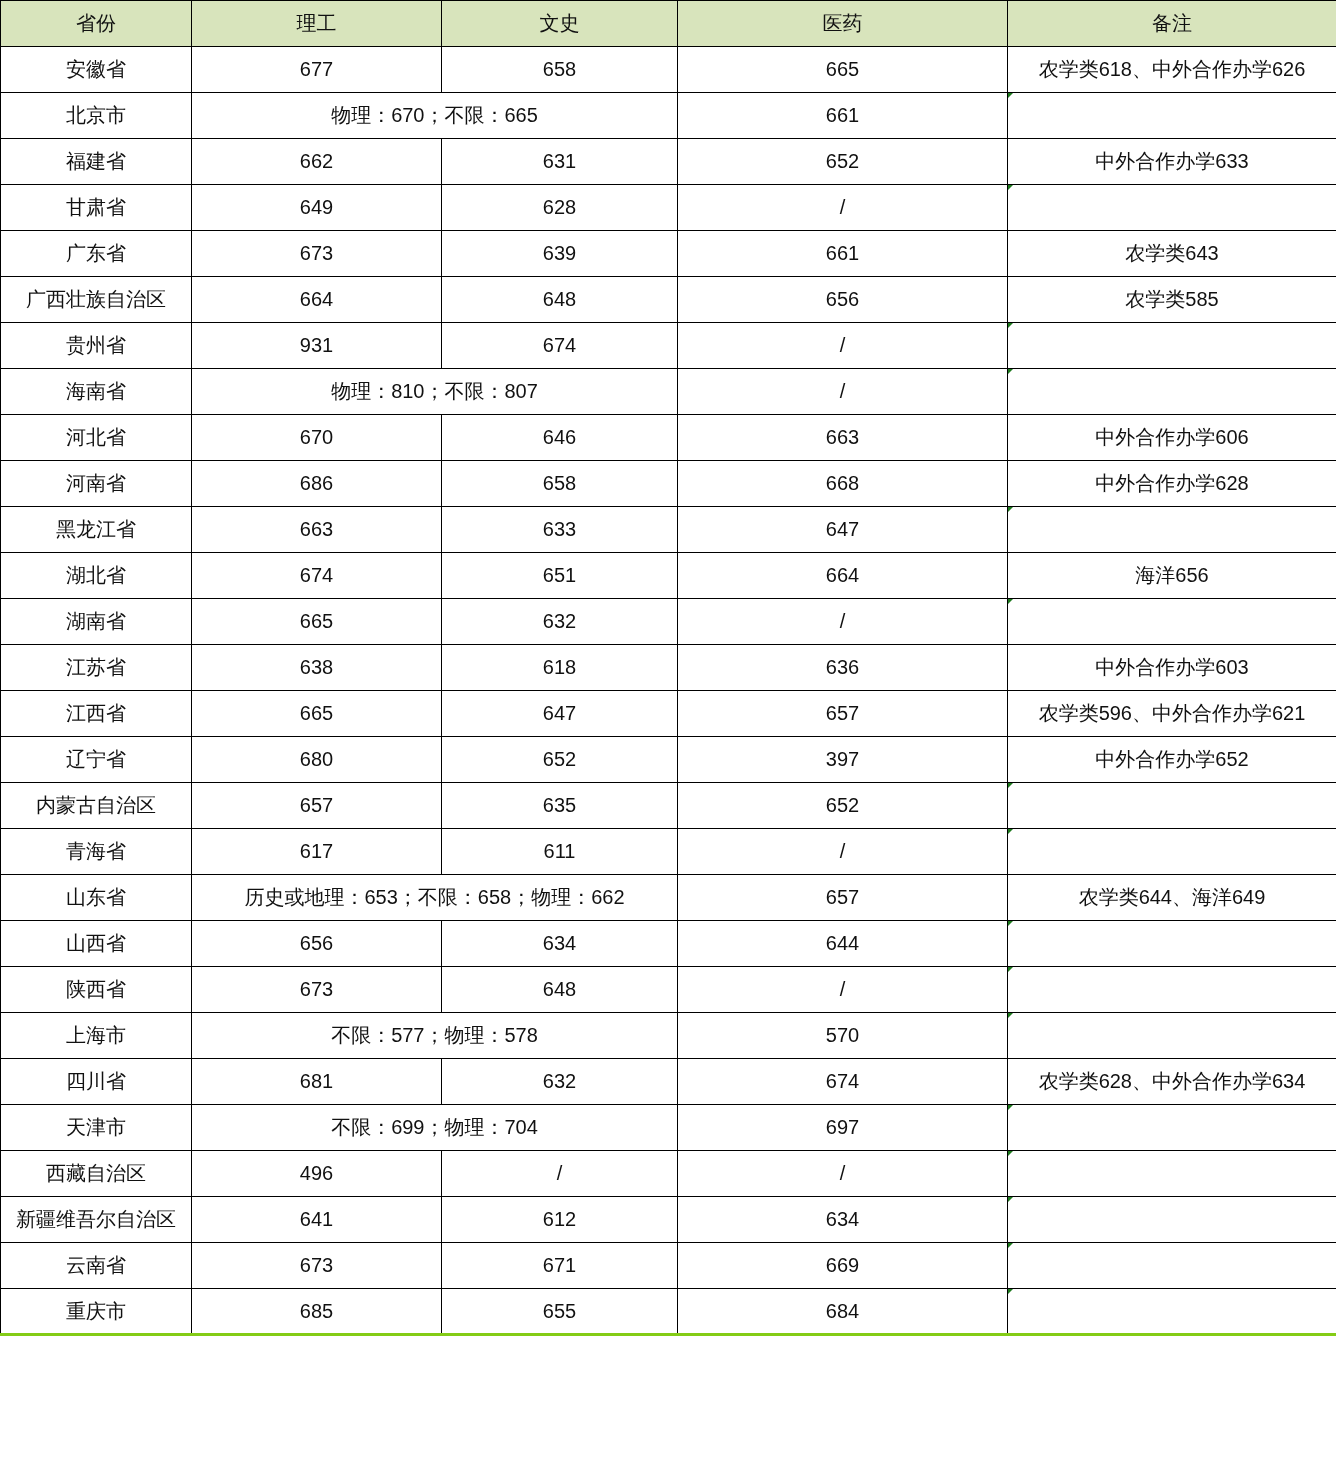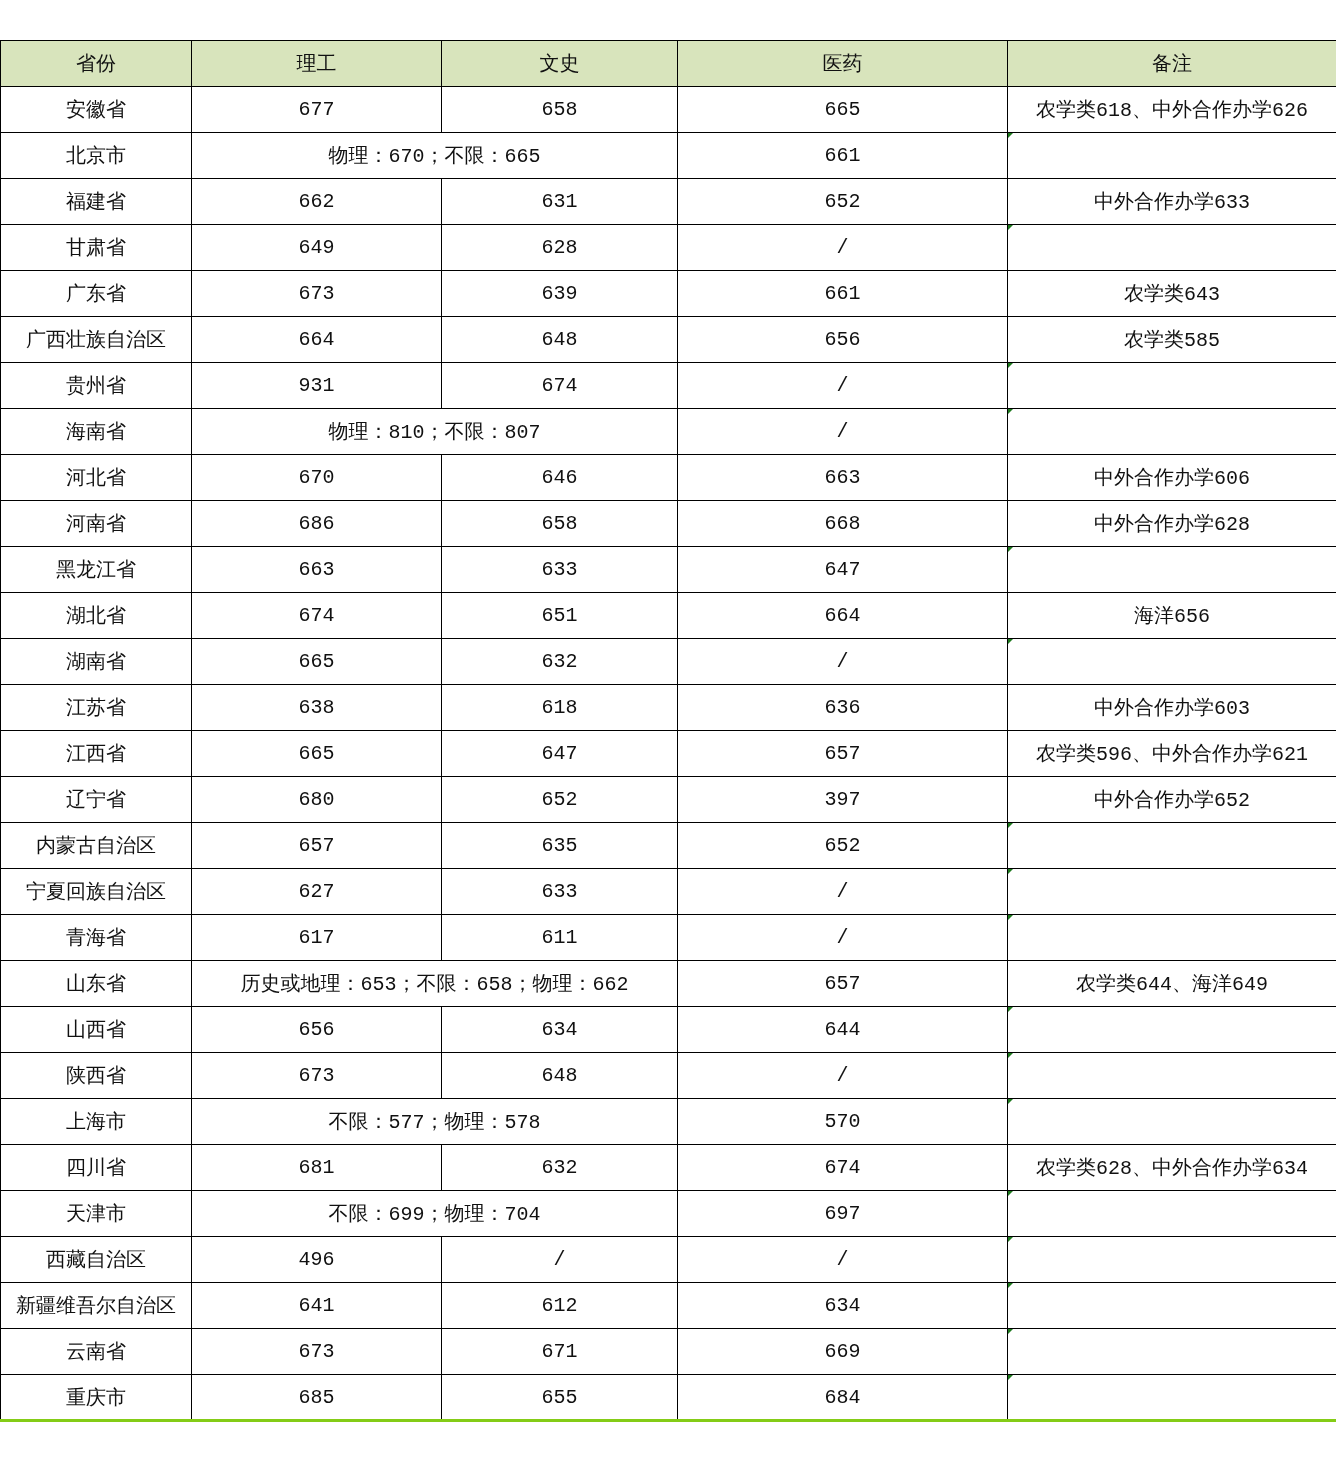--- a/index.html
+++ b/index.html
@@ -1,24 +1,23 @@
 <!DOCTYPE html>
 <html><head>
 <meta charset="utf-8">
 <style>
   html, body { margin: 0; padding: 0; background: #ffffff; }
   body { width: 1336px; height: 1474px; overflow: hidden; }
   table.score-table {
     border-collapse: collapse;
     table-layout: fixed;
     width: 1336px;
-    font-family: Liberation Mono, monospace;
+    font-family: Liberation Sans, sans-serif;
     font-size: 20px;
     color: #111111;
-    margin-top: 40px;
   }
   table.score-table col.c0 { width: 191px; }
   table.score-table col.c1 { width: 250px; }
   table.score-table col.c2 { width: 236px; }
   table.score-table col.c3 { width: 330px; }
   table.score-table col.c4 { width: 329px; }
   table.score-table th, table.score-table td {
     border: 1.5px solid #000000;
     text-align: center;
     vertical-align: middle;
@@ -176,27 +175,20 @@
         <td>中外合作办学652</td>
       </tr>
       <tr>
         <td>内蒙古自治区</td>
         <td>657</td>
         <td>635</td>
         <td>652</td>
         <td class="note-empty"></td>
       </tr>
       <tr>
-        <td>宁夏回族自治区</td>
-        <td>627</td>
-        <td>633</td>
-        <td>/</td>
-        <td class="note-empty"></td>
-      </tr>
-      <tr>
         <td>青海省</td>
         <td>617</td>
         <td>611</td>
         <td>/</td>
         <td class="note-empty"></td>
       </tr>
       <tr>
         <td>山东省</td>
         <td colspan="2">历史或地理：653；不限：658；物理：662</td>
         <td>657</td>

